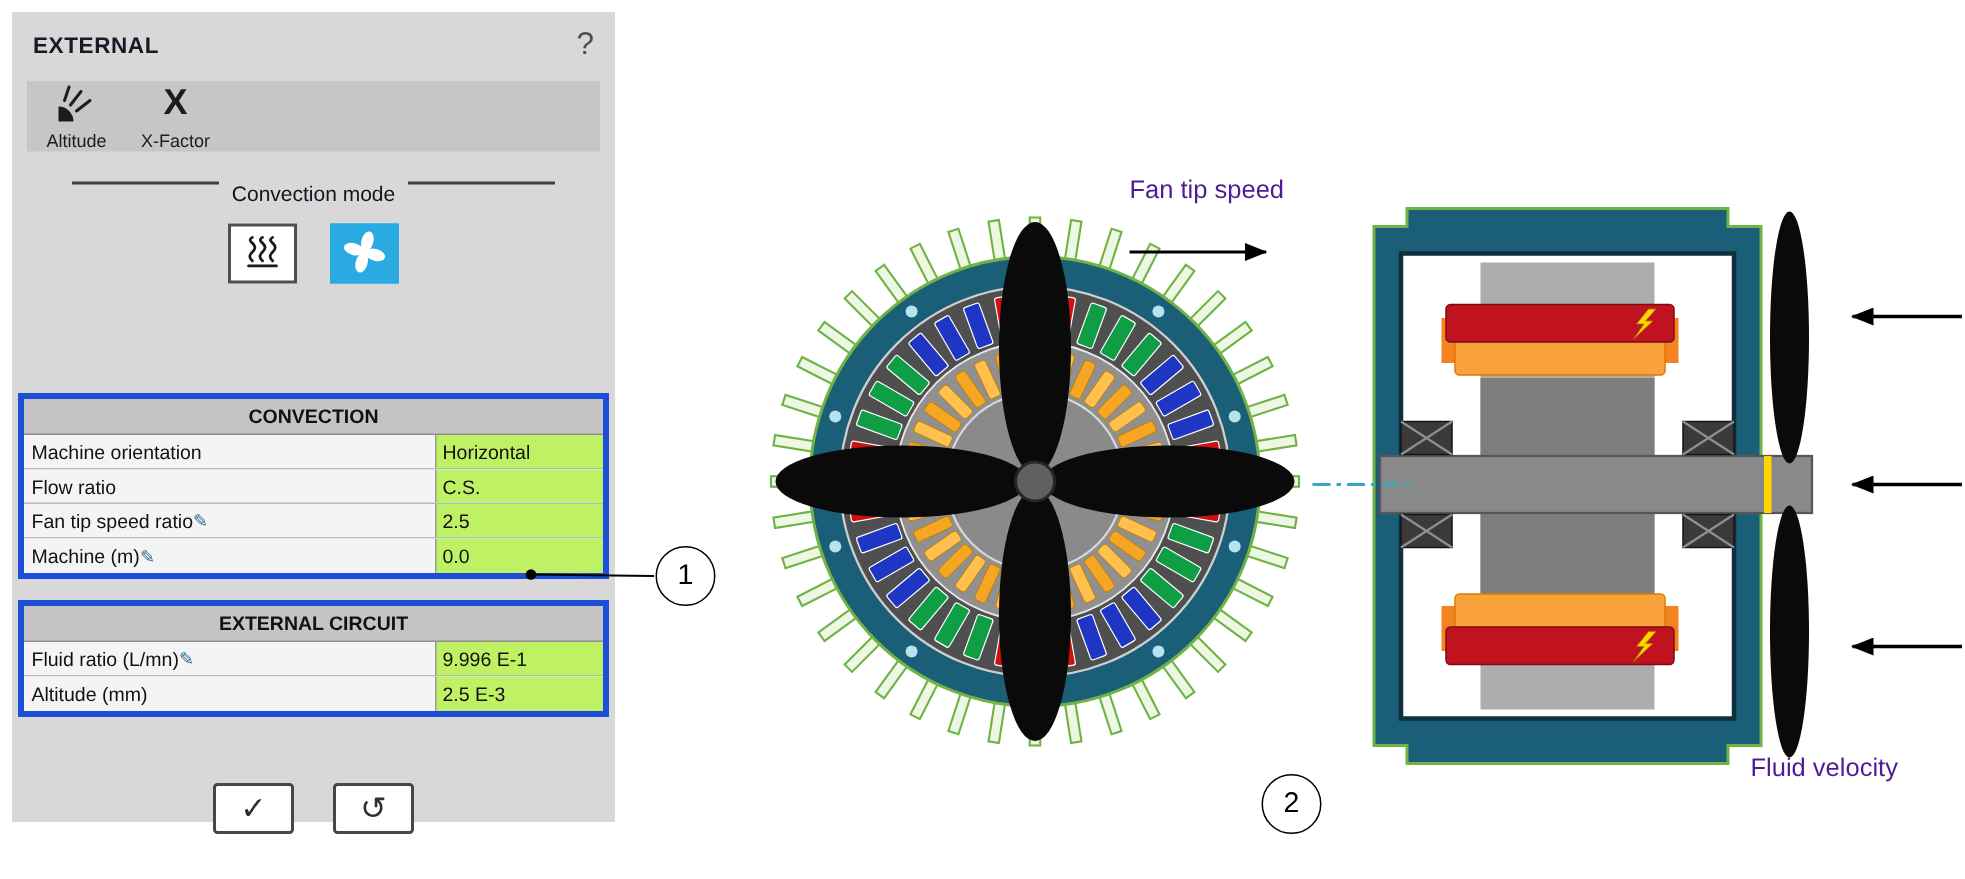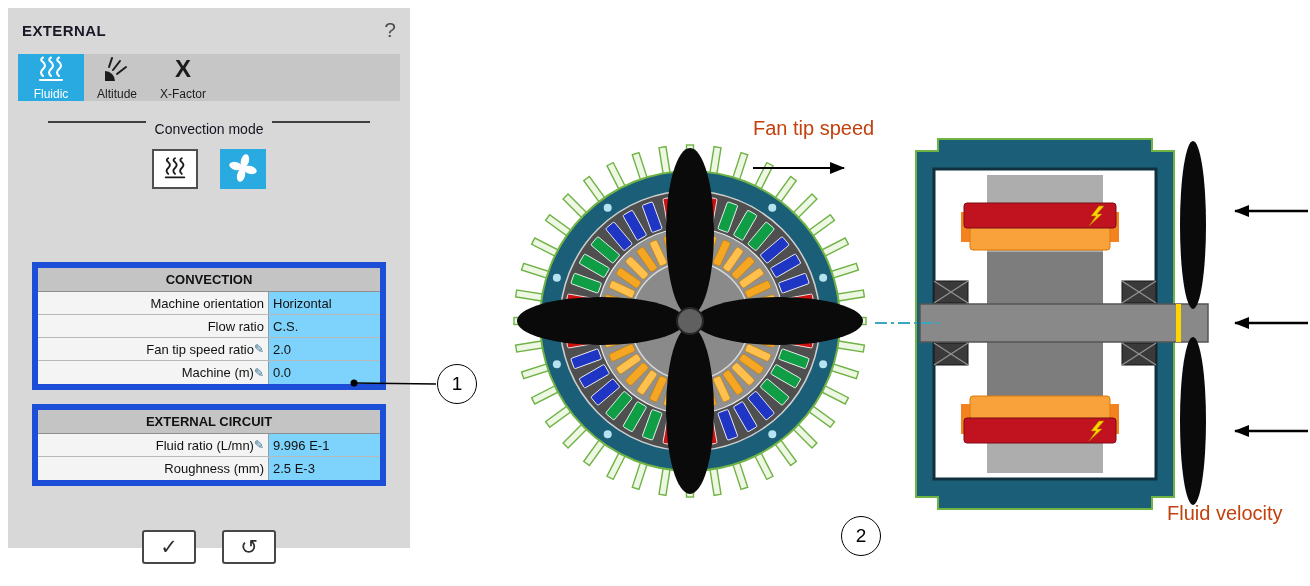--- a/index.html
+++ b/index.html
@@ -26,68 +26,57 @@
 
   .legend{display:flex;align-items:flex-start;gap:9px;margin:20px 40px 0 40px;
           font-size:14px;color:#141420;white-space:nowrap}
   .legend::before,.legend::after{content:"";flex:1;border-top:2px solid #3f3f3f;height:0}
 
   .mode-buttons{display:flex;justify-content:center;gap:22px;margin-top:12px}
   .mode{width:46px;height:40px;display:flex;align-items:center;justify-content:center;
         cursor:pointer;background:#ffffff;border:2px solid #4f4f4f;color:#1a1a1a}
   .mode.fan-selected{background:var(--accent);border-color:var(--accent);color:#fff}
 
-  .tbl{margin:0 24px;border:6px solid #1d4ed8;background:#fff}
+  .tbl{margin:0 4px;border:4px solid #1d4ed8;background:#fff}
   .tbl.convection{margin-top:73px}
   .tbl.cooling{margin-top:14px}
   .tbl-header{background:#c4c4c4;text-align:center;font-weight:bold;font-size:13px;
               height:24px;line-height:24px;border-bottom:1px solid #8f8f8f;color:#111}
   .tbl-row{display:flex;height:23px;align-items:stretch;font-size:13px;color:#111;
            background:#f4f4f4;border-bottom:1px solid #b9b9b9}
   .tbl-row:last-child{border-bottom:none}
-  .tbl-label{flex:1;display:flex;justify-content:flex-end;align-items:center;
+  .tbl-label{flex:1;display:flex;justify-content:flex-start;align-items:center;
              padding:0 4px 0 5px}
   .row-icon{color:#2e6e8e;font-size:12px}
   .tbl-value{width:112px;border-left:1px solid #9a9a9a;display:flex;align-items:center;
-             padding-left:4px;background:#7dd3fc;cursor:pointer}
+             padding-left:4px;background:#bef264;cursor:pointer}
 
   .actions{display:flex;justify-content:center;gap:26px;margin-top:44px}
   .action{width:54px;height:34px;background:#ffffff;border:2px solid #474747;
           border-radius:3px;font-size:21px;color:#2e2e2e;cursor:pointer;
           display:flex;align-items:center;justify-content:center;
           font-family:"DejaVu Sans",sans-serif}
 
   
   #scene{position:absolute;left:0;top:0;z-index:2;pointer-events:none}
-  .label{position:absolute;font-size:20px;color:#c2410c;z-index:3;white-space:nowrap}
+  .label{position:absolute;font-size:17px;color:#4c1d95;z-index:3;white-space:nowrap}
   .callout{position:absolute;width:40px;height:40px;border:1.6px solid #000;
            border-radius:50%;background:#fff;display:flex;align-items:center;
            justify-content:center;font-size:19px;color:#000;z-index:3}
 </style>
 </head>
 <body>
 
 <aside class="panel">
   <div class="panel-header">
     <span class="panel-title">EXTERNAL</span>
     <button class="help">?</button>
   </div>
 
   <div class="tabbar">
-    <div class="tab active">
-      <span class="tab-icon">
-        <svg width="28" height="26" viewBox="0 0 28 26" fill="none" stroke="currentColor" stroke-width="2.1" stroke-linecap="round">
-          <path d="M6 20 Q2 16.5 6 13 Q10 9.5 6 6 Q2.5 3.5 6 1.5"></path>
-          <path d="M14 20 Q10 16.5 14 13 Q18 9.5 14 6 Q10.5 3.5 14 1.5"></path>
-          <path d="M22 20 Q18 16.5 22 13 Q26 9.5 22 6 Q18.5 3.5 22 1.5"></path>
-          <line x1="3" y1="24" x2="25" y2="24"></line>
-        </svg>
-      </span>
-      <span class="tab-label">Fluidic</span>
-    </div>
     <div class="tab">
       <span class="tab-icon">
         <svg width="28" height="26" viewBox="0 0 28 26">
           <path d="M2 25 L2 15 A10 10 0 0 1 12 25 Z" fill="currentColor"></path>
           <g stroke="currentColor" stroke-width="2" stroke-linecap="round">
             <line x1="10" y1="14" x2="17" y2="5"></line>
             <line x1="14" y1="18" x2="23" y2="11"></line>
             <line x1="6" y1="11" x2="9" y2="2"></line>
           </g>
         </svg>
@@ -146,21 +135,21 @@
         <span>Flow ratio</span>
         <span class="row-icon"></span>
       </div>
       <div class="tbl-value">C.S.</div>
     </div>
     <div class="tbl-row">
       <div class="tbl-label">
         <span>Fan tip speed ratio</span>
         <span class="row-icon">✎</span>
       </div>
-      <div class="tbl-value">2.0</div>
+      <div class="tbl-value">2.5</div>
     </div>
     <div class="tbl-row">
       <div class="tbl-label">
         <span>Machine (m)</span>
         <span class="row-icon">✎</span>
       </div>
       <div class="tbl-value">0.0</div>
     </div>
   </div>
 
@@ -168,21 +157,21 @@
     <div class="tbl-header">EXTERNAL CIRCUIT</div>
     <div class="tbl-row">
       <div class="tbl-label">
         <span>Fluid ratio (L/mn)</span>
         <span class="row-icon">✎</span>
       </div>
       <div class="tbl-value">9.996 E-1</div>
     </div>
     <div class="tbl-row">
       <div class="tbl-label">
-        <span>Roughness (mm)</span>
+        <span>Altitude (mm)</span>
         <span class="row-icon"></span>
       </div>
       <div class="tbl-value">2.5 E-3</div>
     </div>
   </div>
 
   <div class="actions">
     <button class="action">
       <span>✓</span>
     </button>

